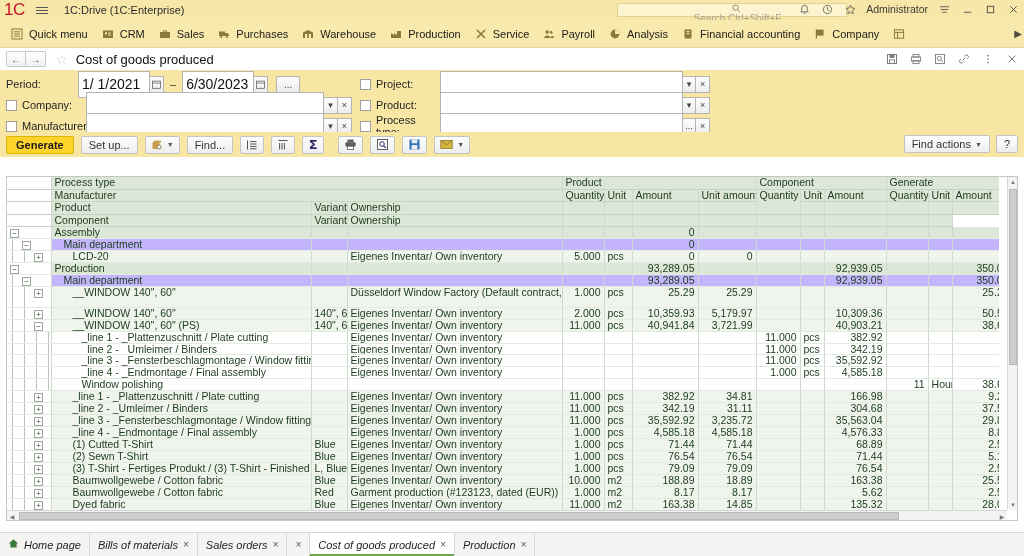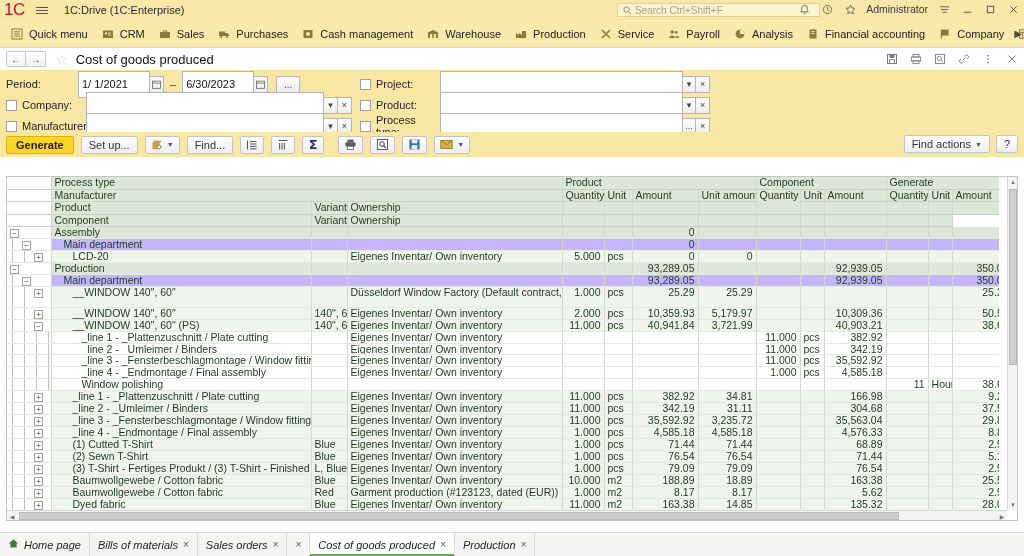--- a/index.html
+++ b/index.html
@@ -32,26 +32,26 @@
   }
   .burger {
     width: 16px; height: 14px;
     display: flex; flex-direction: column; justify-content: center;
     gap: 2px; margin-left: 6px; cursor: pointer;
   }
   .burger i { display: block; height: 1px; background: #555; width: 12px; }
   #apptitle { margin-left: 12px; font-size: 11px; color: #2b2b2b; }
   #searchbox {
     position: absolute; left: 617px; top: 3px;
-    width: 203px; height: 14px;
+    width: 230px; height: 14px;
     background: #fcf3cf;
     border: 1px solid #e3d28c;
     display: flex; align-items: center;
-    padding-left: 5px;
-    color: #a9a191; font-size: 10px;
+    padding-left: 11px;
+    color: #a9a191; font-size: 10px; flex-direction: column;
   }
   #searchbox .magn { margin-right: 3px; display:flex; }
   .tb-icons { position: absolute; right: 4px; top: 2px; display: flex; align-items: center; gap: 9px; }
   .tb-icons .ic { width: 14px; height: 14px; display:flex; align-items:center; justify-content:center; color:#5d5a52; cursor: pointer; }
   #username { font-size: 10.5px; color: #3b3a36; }
 
   
   #sectionbar {
     height: 28px;
     background: #f8e9ad;
@@ -112,21 +112,21 @@
     border: 1px solid #a0a0a0;
     background: #fff;
     margin-right: 5px;
     cursor: pointer;
     flex: 0 0 auto;
   }
   .inp {
     height: 27px;
     background: #fff;
     border: 1px solid #b4b4b4;
-    font-size: 11px;
+    font-size: 14px;
     padding: 0 3px;
     display: flex; align-items: center;
     color: #111;
   }
   .btnsq {
     width: 15px; height: 17px;
     border: 1px solid #b4b4b4;
     background: linear-gradient(#fdfdfd, #ededed);
     display: flex; align-items: center; justify-content: center;
     font-size: 9px; color: #444; cursor: pointer;
@@ -372,29 +372,20 @@
   <div class="sec">
     <span class="sicon">
       <svg width="12" height="12" viewBox="0 0 12 12">
           <rect x="1" y="3.5" width="6" height="4.5" fill="#8a7b3d"></rect>
           <path d="M7 5h2.2L11 6.6V8H7z" fill="#8a7b3d"></path>
           <circle cx="3.2" cy="9" r="1.1" fill="#8a7b3d"></circle>
           <circle cx="8.8" cy="9" r="1.1" fill="#8a7b3d"></circle>
         </svg>
     </span>
     <span>Purchases</span>
-  </div>
-  <div class="sec">
-    <span class="sicon">
-      <svg width="12" height="12" viewBox="0 0 12 12">
-          <rect x="1.5" y="2" width="9" height="8" fill="#8a7b3d"></rect>
-          <circle cx="6" cy="6" r="2" fill="#f8e9ad"></circle>
-        </svg>
-    </span>
-    <span>Cash management</span>
   </div>
   <div class="sec">
     <span class="sicon">
       <svg width="12" height="12" viewBox="0 0 12 12">
           <path d="M1 4.5L6 2l5 2.5V10H1z" fill="#8a7b3d"></path>
           <rect x="3" y="6" width="2.2" height="4" fill="#f8e9ad"></rect>
           <rect x="6.8" y="6" width="2.2" height="4" fill="#f8e9ad"></rect>
         </svg>
     </span>
     <span>Warehouse</span>

